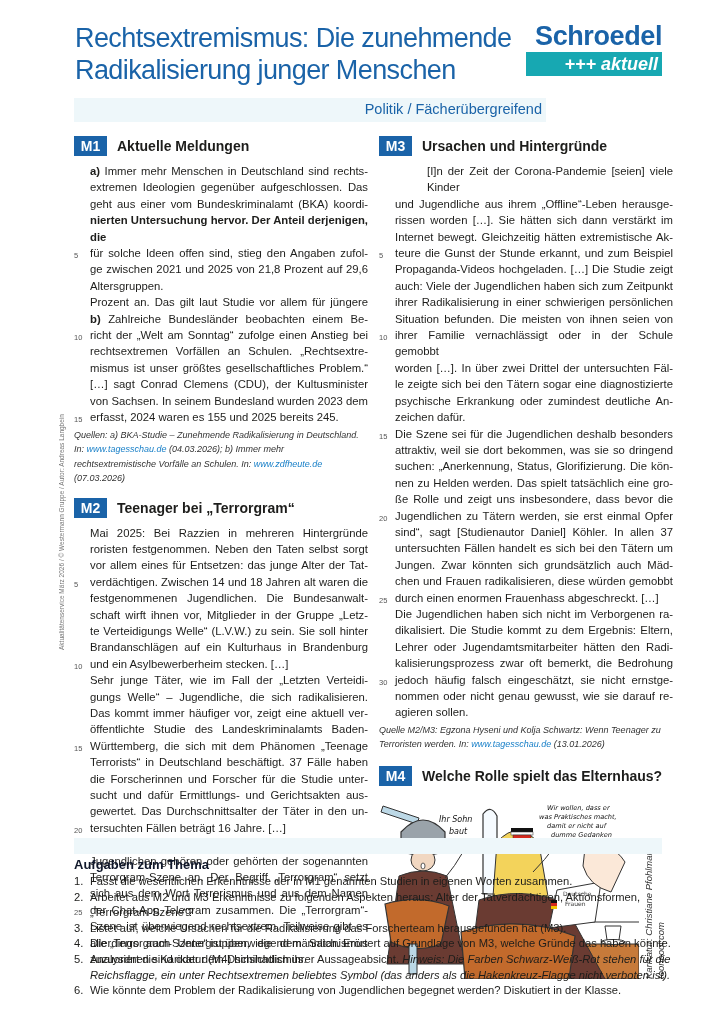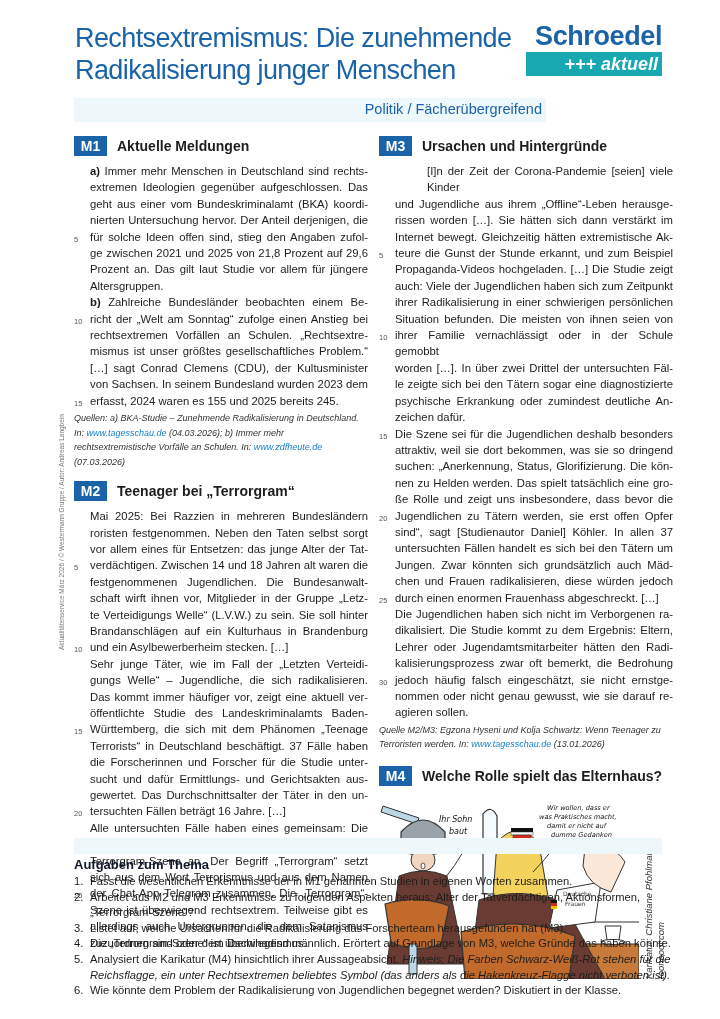--- a/index.html
+++ b/index.html
@@ -61,46 +61,46 @@
 <div class="col col-left">
   <section>
     <div class="m-header">
       <span class="m-badge">M1</span>
       <span class="m-title">Aktuelle Meldungen</span>
     </div>
     <div class="text-block" id="m1-text">
         <div style="position: relative; text-align: justify; text-align-last: justify;"><span><b>a)</b> Immer mehr Menschen in Deutschland sind rechts-</span></div>
         <div style="position: relative; text-align: justify; text-align-last: justify;"><span>extremen Ideologien gegenüber aufgeschlossen. Das</span></div>
         <div style="position: relative; text-align: justify; text-align-last: justify;"><span>geht aus einer vom Bundeskriminalamt (BKA) koordi-</span></div>
-        <div style="position: relative; text-align: justify; text-align-last: justify;"><span>nierten Untersuchung hervor. Der Anteil derjenigen, die</span></div>
+        <div style="position: relative; text-align: justify; text-align-last: justify; font-weight: bold;"><span>nierten Untersuchung hervor. Der Anteil derjenigen, die</span></div>
         <div style="position: relative; text-align: justify; text-align-last: justify;"><span class="lnum" style="left: -16px; top: 3px;">5</span><span>für solche Ideen offen sind, stieg den Angaben zufol-</span></div>
         <div style="position: relative; text-align: justify; text-align-last: justify;"><span>ge zwischen 2021 und 2025 von 21,8 Prozent auf 29,6</span></div>
+        <div style="position: relative; text-align: left; text-align-last: left;"><span>Altersgruppen.</span></div>
         <div style="position: relative; text-align: justify; text-align-last: justify;"><span>Prozent an. Das gilt laut Studie vor allem für jüngere</span></div>
-        <div style="position: relative; text-align: left; text-align-last: left;"><span>Altersgruppen.</span></div>
         <div style="position: relative; text-align: justify; text-align-last: justify;"><span><b>b)</b> Zahlreiche Bundesländer beobachten einem Be-</span></div>
         <div style="position: relative; text-align: justify; text-align-last: justify;"><span class="lnum" style="left: -16px; top: 3px;">10</span><span>richt der „Welt am Sonntag“ zufolge einen Anstieg bei</span></div>
         <div style="position: relative; text-align: justify; text-align-last: justify;"><span>rechtsextremen Vorfällen an Schulen. „Rechtsextre-</span></div>
         <div style="position: relative; text-align: justify; text-align-last: justify;"><span>mismus ist unser größtes gesellschaftliches Problem.“</span></div>
         <div style="position: relative; text-align: justify; text-align-last: justify;"><span>[…] sagt Conrad Clemens (CDU), der Kultusminister</span></div>
         <div style="position: relative; text-align: justify; text-align-last: justify;"><span>von Sachsen. In seinem Bundesland wurden 2023 dem</span></div>
         <div style="position: relative; text-align: justify; text-align-last: justify;"><span class="lnum" style="left: -16px; top: 3px;">15</span></div>
         <div style="position: relative; text-align: left; text-align-last: left;"><span>erfasst, 2024 waren es 155 und 2025 bereits 245.</span></div>
       </div>
     <div class="source">
       <span>Quellen: a) BKA-Studie – Zunehmende Radikalisierung in Deutschland. In: </span><a>www.tagesschau.de</a><span> (04.03.2026); b) Immer mehr rechtsextremistische Vorfälle an Schulen. In: </span><a>www.zdfheute.de</a><span> (07.03.2026)</span>
     </div>
   </section>
 
   <section style="margin-top:12px;">
     <div class="m-header">
       <span class="m-badge">M2</span>
       <span class="m-title">Teenager bei „Terrorgram“</span>
     </div>
     <div class="text-block" id="m2-text">
-        <div style="position: relative; text-align: justify; text-align-last: justify;"><span>Mai 2025: Bei Razzien in mehreren Bundesländern</span></div>
+        <div style="position: relative; text-align: justify; text-align-last: justify;"><span>Mai 2025: Bei Razzien in mehreren Hintergründe</span></div>
         <div style="position: relative; text-align: justify; text-align-last: justify;"><span>roristen festgenommen. Neben den Taten selbst sorgt</span></div>
         <div style="position: relative; text-align: justify; text-align-last: justify;"><span>vor allem eines für Entsetzen: das junge Alter der Tat-</span></div>
         <div style="position: relative; text-align: justify; text-align-last: justify;"><span class="lnum" style="left: -16px; top: 3px;">5</span><span>verdächtigen. Zwischen 14 und 18 Jahren alt waren die</span></div>
         <div style="position: relative; text-align: justify; text-align-last: justify;"><span>festgenommenen Jugendlichen. Die Bundesanwalt-</span></div>
         <div style="position: relative; text-align: justify; text-align-last: justify;"><span>schaft wirft ihnen vor, Mitglieder in der Gruppe „Letz-</span></div>
         <div style="position: relative; text-align: justify; text-align-last: justify;"><span>te Verteidigungs Welle“ (L.V.W.) zu sein. Sie soll hinter</span></div>
         <div style="position: relative; text-align: justify; text-align-last: justify;"><span>Brandanschlägen auf ein Kulturhaus in Brandenburg</span></div>
         <div style="position: relative; text-align: left; text-align-last: left;"><span class="lnum" style="left: -16px; top: 3px;">10</span><span>und ein Asylbewerberheim stecken. […]</span></div>
         <div style="position: relative; text-align: justify; text-align-last: justify;"><span>Sehr junge Täter, wie im Fall der „Letzten Verteidi-</span></div>
         <div style="position: relative; text-align: justify; text-align-last: justify;"><span>gungs Welle“ – Jugendliche, die sich radikalisieren.</span></div>
@@ -143,25 +143,25 @@
         <div style="position: relative; text-align: justify; text-align-last: justify;"><span class="lnum" style="left: -16px; top: 3px;">10</span><span>ihrer Familie vernachlässigt oder in der Schule gemobbt</span></div>
         <div style="position: relative; text-align: justify; text-align-last: justify;"><span>worden […]. In über zwei Drittel der untersuchten Fäl-</span></div>
         <div style="position: relative; text-align: justify; text-align-last: justify;"><span>le zeigte sich bei den Tätern sogar eine diagnostizierte</span></div>
         <div style="position: relative; text-align: justify; text-align-last: justify;"><span>psychische Erkrankung oder zumindest deutliche An-</span></div>
         <div style="position: relative; text-align: left; text-align-last: left;"><span>zeichen dafür.</span></div>
         <div style="position: relative; text-align: justify; text-align-last: justify;"><span class="lnum" style="left: -16px; top: 3px;">15</span><span>Die Szene sei für die Jugendlichen deshalb besonders</span></div>
         <div style="position: relative; text-align: justify; text-align-last: justify;"><span>attraktiv, weil sie dort bekommen, was sie so dringend</span></div>
         <div style="position: relative; text-align: justify; text-align-last: justify;"><span>suchen: „Anerkennung, Status, Glorifizierung. Die kön-</span></div>
         <div style="position: relative; text-align: justify; text-align-last: justify;"><span>nen zu Helden werden. Das spielt tatsächlich eine gro-</span></div>
         <div style="position: relative; text-align: justify; text-align-last: justify;"><span>ße Rolle und zeigt uns insbesondere, dass bevor die</span></div>
-        <div style="position: relative; text-align: justify; text-align-last: justify;"><span class="lnum" style="left: -16px; top: 3px;">20</span><span>Jugendlichen zu Tätern werden, sie erst offen Opfer</span></div>
+        <div style="position: relative; text-align: justify; text-align-last: justify;"><span class="lnum" style="left: -16px; top: 3px;">20</span><span>Jugendlichen zu Tätern werden, sie erst einmal Opfer</span></div>
         <div style="position: relative; text-align: justify; text-align-last: justify;"><span>sind“, sagt [Studienautor Daniel] Köhler. In allen 37</span></div>
         <div style="position: relative; text-align: justify; text-align-last: justify;"><span>untersuchten Fällen handelt es sich bei den Tätern um</span></div>
         <div style="position: relative; text-align: justify; text-align-last: justify;"><span>Jungen. Zwar könnten sich grundsätzlich auch Mäd-</span></div>
-        <div style="position: relative; text-align: justify; text-align-last: justify;"><span>chen und Frauen radikalisieren, diese würden jedoch</span></div>
+        <div style="position: relative; text-align: justify; text-align-last: justify;"><span>chen und Frauen radikalisieren, diese würden gemobbt</span></div>
         <div style="position: relative; text-align: left; text-align-last: left;"><span class="lnum" style="left: -16px; top: 3px;">25</span><span>durch einen enormen Frauenhass abgeschreckt. […]</span></div>
         <div style="position: relative; text-align: justify; text-align-last: justify;"><span>Die Jugendlichen haben sich nicht im Verborgenen ra-</span></div>
         <div style="position: relative; text-align: justify; text-align-last: justify;"><span>dikalisiert. Die Studie kommt zu dem Ergebnis: Eltern,</span></div>
         <div style="position: relative; text-align: justify; text-align-last: justify;"><span>Lehrer oder Jugendamtsmitarbeiter hätten den Radi-</span></div>
         <div style="position: relative; text-align: justify; text-align-last: justify;"><span>kalisierungsprozess zwar oft bemerkt, die Bedrohung</span></div>
         <div style="position: relative; text-align: justify; text-align-last: justify;"><span class="lnum" style="left: -16px; top: 3px;">30</span><span>jedoch häufig falsch eingeschätzt, sie nicht ernstge-</span></div>
         <div style="position: relative; text-align: justify; text-align-last: justify;"><span>nommen oder nicht genau gewusst, wie sie darauf re-</span></div>
         <div style="position: relative; text-align: left; text-align-last: left;"><span>agieren sollen.</span></div>
       </div>
     <div class="source">

